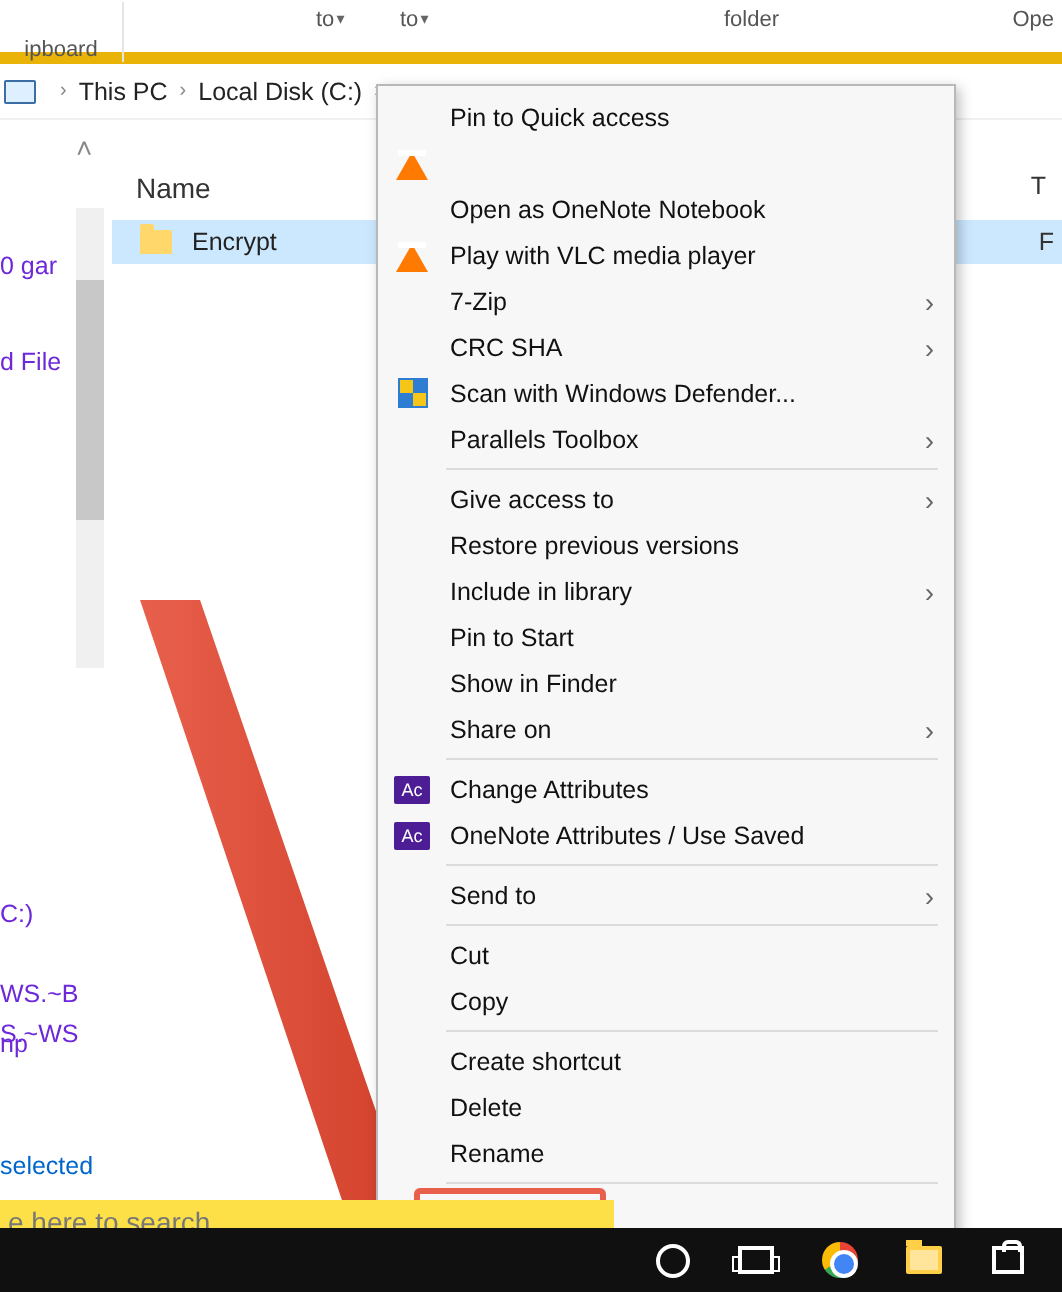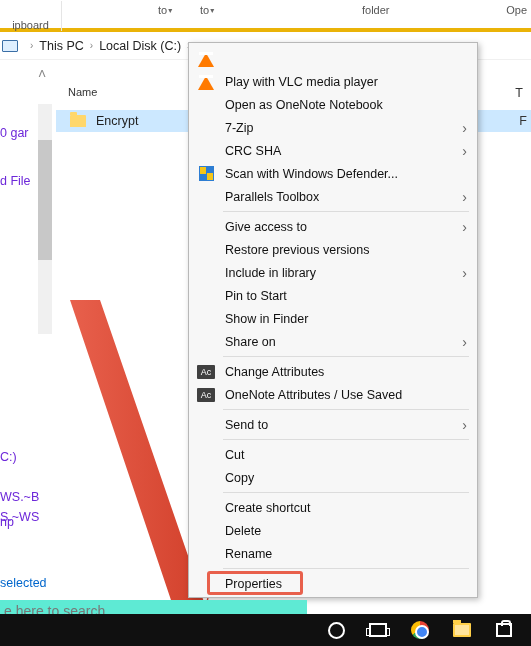--- a/index.html
+++ b/index.html
@@ -1,36 +1,36 @@
 <!DOCTYPE html>
 <html><head>
 <meta charset="utf-8">
 <style>
   * { box-sizing: border-box; margin: 0; padding: 0; font-family: "Segoe UI", Arial, sans-serif; }
   body { width: 531px; height: 646px; overflow: hidden; background: #fff; position: relative; font-size: 13px; color: #222; }
 
   
-  .ribbon { height: 32px; border-bottom: 4px solid #eab308; display: flex; align-items: flex-start; padding-top:1px; }
+  .ribbon { height: 32px; border-bottom: 6px solid #eab308; display: flex; align-items: flex-start; padding-top:1px; }
   .ribbon-ipboard { margin-left:0; width:62px; border-right:1px solid #e5e5e5; height:30px; display:flex; align-items:flex-end; justify-content:center; font-size:11px; color:#555;}
   .ribbon-to { position:absolute; left:158px; top:4px; font-size:11px; color:#555; }
   .ribbon-to2 { position:absolute; left:200px; top:4px; font-size:11px; color:#555; }
   .ribbon-folder { position:absolute; left:362px; top:4px; font-size:11px; color:#555; }
   .ribbon-ope { position:absolute; right:4px; top:4px; font-size:11px; color:#555; }
   .drop { display:inline-block; margin-left:1px; }
   .drop::after{content:"▾"; font-size:8px; color:#666; position:relative; top:-1px;}
 
   
   .crumb { height:28px; display:flex; align-items:center; padding-left:2px; font-size:12.5px; color:#222; border-bottom:1px solid #f0f0f0;}
   .crumb .sep { margin:0 6px; color:#888; font-size:10px;}
   .crumb .pc-icon { width:16px; height:12px; background:#0a84ff22; border:1px solid #3a6ea5; margin-right:6px; border-radius:1px;}
 
   
   .main { position:absolute; top:60px; left:0; right:0; bottom:46px; background:#fff; }
   .back-arrow { position:absolute; left:38px; top:6px; font-size:14px; color:#888;}
-  .col-name { position:absolute; left:68px; top:26px; font-size:11px; color:#333;}
+  .col-name { position:absolute; left:68px; top:26px; font-size:14px; color:#333;}
   .col-t { position:absolute; right:8px; top:26px; font-size:12.5px; color:#333;}
 
   .row-sel { position:absolute; left:56px; right:0; top:50px; height:22px; background:#cce8ff; display:flex; align-items:center;}
   .row-sel .folder-icon{ width:16px; height:12px; background:#ffd76b; border-radius:1px 1px 0 0; margin-left:14px; margin-right:10px; position:relative;}
   .row-sel .folder-icon::before{content:""; position:absolute; top:-3px; left:0; width:7px; height:3px; background:#ffd76b; border-radius:1px 1px 0 0;}
   .row-sel span{ font-size:12.5px; }
   .row-sel .r { position:absolute; right:4px; color:#333; font-size:12.5px;}
 
   
   .nav-cut { position:absolute; left:0; font-size:12.5px; color:#6d28d9; white-space:nowrap; }
@@ -49,24 +49,24 @@
   .menu .item { height:23px; display:flex; align-items:center; padding-left:36px; padding-right:10px; font-size:12.5px; color:#111; position:relative; cursor:default;}
   .menu .item.bold { font-weight:600; }
   .menu .item .ico { position:absolute; left:8px; width:18px; height:18px; display:flex; align-items:center; justify-content:center;}
   .menu .item .chev { position:absolute; right:10px; color:#666; font-size:14px;}
   .menu hr { border:none; border-top:1px solid #dcdcdc; margin:3px 8px 3px 34px; }
   .menu .highlight { position:absolute; border:3px solid #e8604c; border-radius:3px; pointer-events:none;}
 
   .vlc { width:0; height:0; border-left:8px solid transparent; border-right:8px solid transparent; border-bottom:14px solid #ff7a00; position:relative; top:1px;}
   .vlc::after{content:""; position:absolute; left:-7px; bottom:-2px; width:14px; height:3px; background:#fff;}
   .defender{ width:15px; height:15px; background:conic-gradient(#2d7dd2 0 25%, #f5c518 0 50%, #2d7dd2 0 75%, #f5c518 0); border:1px solid #2d7dd2;}
-  .ac-badge{ width:18px; height:14px; background:#404040; color:#fff; font-size:9px; display:flex; align-items:center; justify-content:center; border-radius:1px;}
-
-  
-  .search { position:absolute; left:0; bottom:24px; right:224px; height:22px; display:flex; align-items:center; font-size:14px; color:#777; padding-left:4px; background:#5eead4;}
+  .ac-badge{ width:18px; height:14px; background:#4c1d95; color:#fff; font-size:9px; display:flex; align-items:center; justify-content:center; border-radius:1px;}
+
+  
+  .search { position:absolute; left:0; bottom:24px; right:224px; height:22px; display:flex; align-items:center; font-size:14px; color:#777; padding-left:4px; background:#fde047;}
 
   
   .taskbar{ position:absolute; left:0; right:0; bottom:0; height:32px; background:#101010; display:flex; align-items:center; justify-content:flex-end; padding-right:6px;}
   .taskbar .tb{ width:42px; height:32px; display:flex; align-items:center; justify-content:center;}
   .cortana-ring{width:17px;height:17px;border:2px solid #fff;border-radius:50%;}
   .taskview{width:18px;height:14px;border:2px solid #fff; position:relative;}
   .taskview::before{content:"";position:absolute;left:-5px;top:3px;width:3px;height:6px;border:1px solid #fff;}
   .taskview::after{content:"";position:absolute;right:-5px;top:3px;width:3px;height:6px;border:1px solid #fff;}
   .chrome{width:18px;height:18px;border-radius:50%;background:conic-gradient(#ea4335 0 33%,#34a853 0 66%,#fbbc05 0);position:relative;}
   .chrome::after{content:"";position:absolute;left:4px;top:4px;width:10px;height:10px;background:#4285f4;border:2px solid #fff;border-radius:50%;}
@@ -124,34 +124,37 @@
           <stop offset="0" stop-color="#e8604c"></stop>
           <stop offset="1" stop-color="#d13f2a"></stop>
         </linearGradient>
       </defs>
     <polygon points="10,0 40,0 145,305 150,290 140,345 100,315 115,312" fill="url(#g)"></polygon>
   </svg>
 </div>
 
 <div class="menu">
   <div class="item">
+      <span>Pin to Quick access</span>
+    </div>
+  <div class="item">
       <span class="ico">
         <span class="vlc"></span>
       </span>
     </div>
   <div class="item">
+      <span>Open as OneNote Notebook</span>
+    </div>
+  <div class="item">
       <span class="ico">
         <span class="vlc"></span>
       </span>
       <span>Play with VLC media player</span>
     </div>
   <div class="item">
-      <span>Open as OneNote Notebook</span>
-    </div>
-  <div class="item">
       <span>7-Zip</span>
       <span class="chev">›</span>
     </div>
   <div class="item">
       <span>CRC SHA</span>
       <span class="chev">›</span>
     </div>
   <div class="item">
       <span class="ico">
         <span class="defender"></span>

